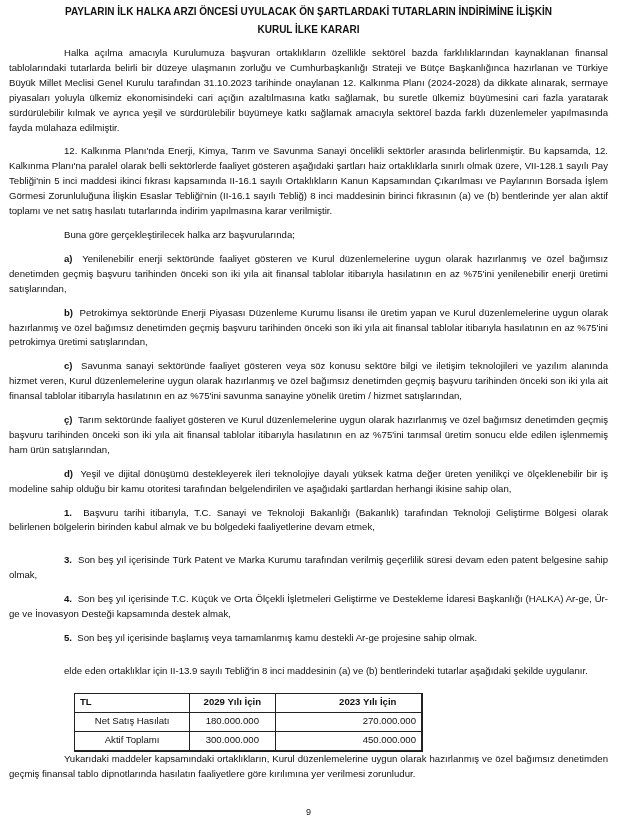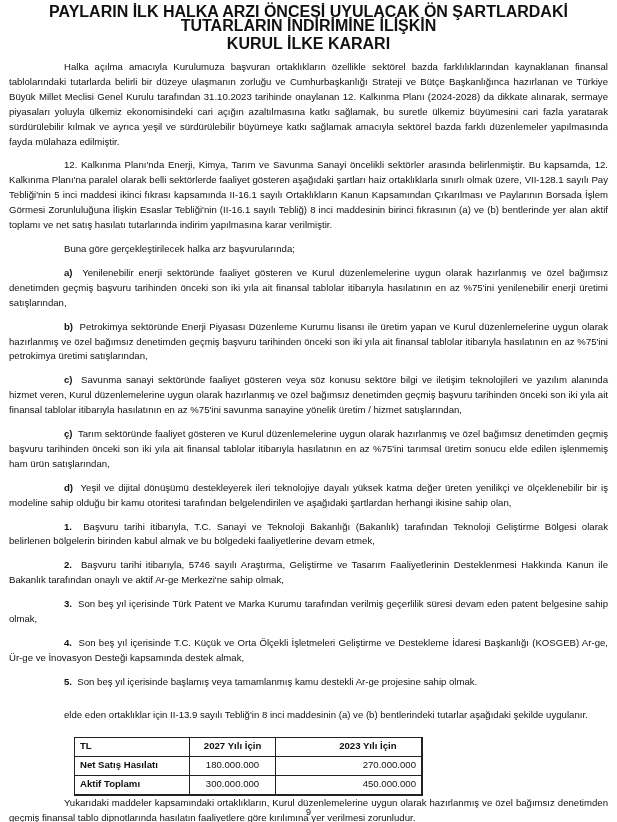--- a/index.html
+++ b/index.html
@@ -5,21 +5,21 @@
   html, body { margin: 0; padding: 0; background: #ffffff; }
   body {
     width: 617px; height: 822px; overflow: hidden;
     font-family: "Liberation Sans", sans-serif;
     color: #111;
     font-size: 9.6px;
     line-height: 14.9px;
   }
   .page { position: relative; width: 617px; height: 822px; padding: 0 9px; box-sizing: border-box; }
   .title {
-    text-align: center; font-weight: bold; font-size: 16px;
+    text-align: center; font-weight: bold; font-size: 10px;
     margin: 0; line-height: 14px;
   }
   .title.t1 { padding-top: 5px; }
   .title.t2 { margin-top: 4px; }
   p.para {
     margin: 0; text-align: justify; text-indent: 55px;
   }
   .gap { height: 9px; }
   b { font-weight: bold; }
   table.limits {
@@ -27,21 +27,21 @@
     margin-left: 65px;
     width: 349px;
     margin-top: 14px;
   }
   table.limits td {
     border: 1px solid #222;
     height: 18px;
     padding: 0 5px;
     font-size: 9.6px;
   }
-  table.limits td.c0 { width: 123px; font-weight: bold; text-align: left; }
+  table.limits td.c0 { width: 123px; font-weight: normal; text-align: center; }
   table.limits td.c1 { width: 80px; text-align: center; }
   table.limits td.c2 { width: 108px; text-align: right; padding-left: 44px; }
   table.limits tr.head td { font-weight: bold; text-align: center; }
   table.limits tr.head td.c0 { text-align: left; }
   table.limits { border-right: 2px solid #222; border-bottom: 2px solid #222; }
   .page-number {
     position: absolute; left: 0; right: 0; top: 806px;
     text-align: center; font-size: 9px; line-height: 12px;
   }
   .footer-para { margin-top: 30px; }
@@ -69,38 +69,37 @@
   <div class="gap"></div>
   <p class="para"><b>c)</b>&nbsp; <span>Savunma sanayi sektöründe faaliyet gösteren veya söz konusu sektöre bilgi ve iletişim teknolojileri ve yazılım alanında hizmet veren, Kurul düzenlemelerine uygun olarak hazırlanmış ve özel bağımsız denetimden geçmiş başvuru tarihinden önceki son iki yıla ait finansal tablolar itibarıyla hasılatının en az %75'ini savunma sanayine yönelik üretim / hizmet satışlarından,</span></p>
   <div class="gap"></div>
   <p class="para"><b>ç)</b>&nbsp; <span>Tarım sektöründe faaliyet gösteren ve Kurul düzenlemelerine uygun olarak hazırlanmış ve özel bağımsız denetimden geçmiş başvuru tarihinden önceki son iki yıla ait finansal tablolar itibarıyla hasılatının en az %75'ini tarımsal üretim sonucu elde edilen işlenmemiş ham ürün satışlarından,</span></p>
   <div class="gap"></div>
   <p class="para"><b>d)</b>&nbsp; <span>Yeşil ve dijital dönüşümü destekleyerek ileri teknolojiye dayalı yüksek katma değer üreten yenilikçi ve ölçeklenebilir bir iş modeline sahip olduğu bir kamu otoritesi tarafından belgelendirilen ve aşağıdaki şartlardan herhangi ikisine sahip olan,</span></p>
   <div class="gap"></div>
 
   <p class="para"><b>1.</b>&nbsp; <span>Başvuru tarihi itibarıyla, T.C. Sanayi ve Teknoloji Bakanlığı (Bakanlık) tarafından Teknoloji Geliştirme Bölgesi olarak belirlenen bölgelerin birinden kabul almak ve bu bölgedeki faaliyetlerine devam etmek,</span></p>
   <div class="gap"></div>
-  <p class="para"><b>2.</b>&nbsp; <span>Başvuru tarihi itibarıyla, 5746 sayılı Araştırma, Geliştirme ve Tasarım Faaliyetlerinin Desteklenmesi Hakkında Kanun ile Bakanlık tarafından onaylı ve aktif Ar-ge Merkezi'ne sahip olmak,</span></p>
   <div class="gap"></div>
   <p class="para"><b>3.</b>&nbsp; <span>Son beş yıl içerisinde Türk Patent ve Marka Kurumu tarafından verilmiş geçerlilik süresi devam eden patent belgesine sahip olmak,</span></p>
   <div class="gap"></div>
-  <p class="para"><b>4.</b>&nbsp; <span>Son beş yıl içerisinde T.C. Küçük ve Orta Ölçekli İşletmeleri Geliştirme ve Destekleme İdaresi Başkanlığı (KOSGEB) Ar-ge, Ür-ge ve İnovasyon Desteği kapsamında destek almak,</span></p>
+  <p class="para"><b>4.</b>&nbsp; <span>Son beş yıl içerisinde T.C. Küçük ve Orta Ölçekli İşletmeleri Geliştirme ve Destekleme İdaresi Başkanlığı (HALKA) Ar-ge, Ür-ge ve İnovasyon Desteği kapsamında destek almak,</span></p>
   <div class="gap"></div>
   <p class="para"><b>5.</b>&nbsp; <span>Son beş yıl içerisinde başlamış veya tamamlanmış kamu destekli Ar-ge projesine sahip olmak.</span></p>
   <div class="gap"></div>
 
   <div class="gap"></div>
 
   <p class="para">elde eden ortaklıklar için II-13.9 sayılı Tebliğ'in 8 inci maddesinin (a) ve (b) bentlerindeki tutarlar aşağıdaki şekilde uygulanır.</p>
 
   <table class="limits">
     <tbody>
         <tr class="head">
       <td class="c0">TL</td>
-      <td class="c1">2027 Yılı İçin</td>
+      <td class="c1">2029 Yılı İçin</td>
       <td class="c2">2023 Yılı İçin</td>
     </tr>
     <tr>
       <td class="c0">Net Satış Hasılatı</td>
       <td class="c1">180.000.000</td>
       <td class="c2">270.000.000</td>
     </tr>
     <tr>
       <td class="c0">Aktif Toplamı</td>
       <td class="c1">300.000.000</td>

